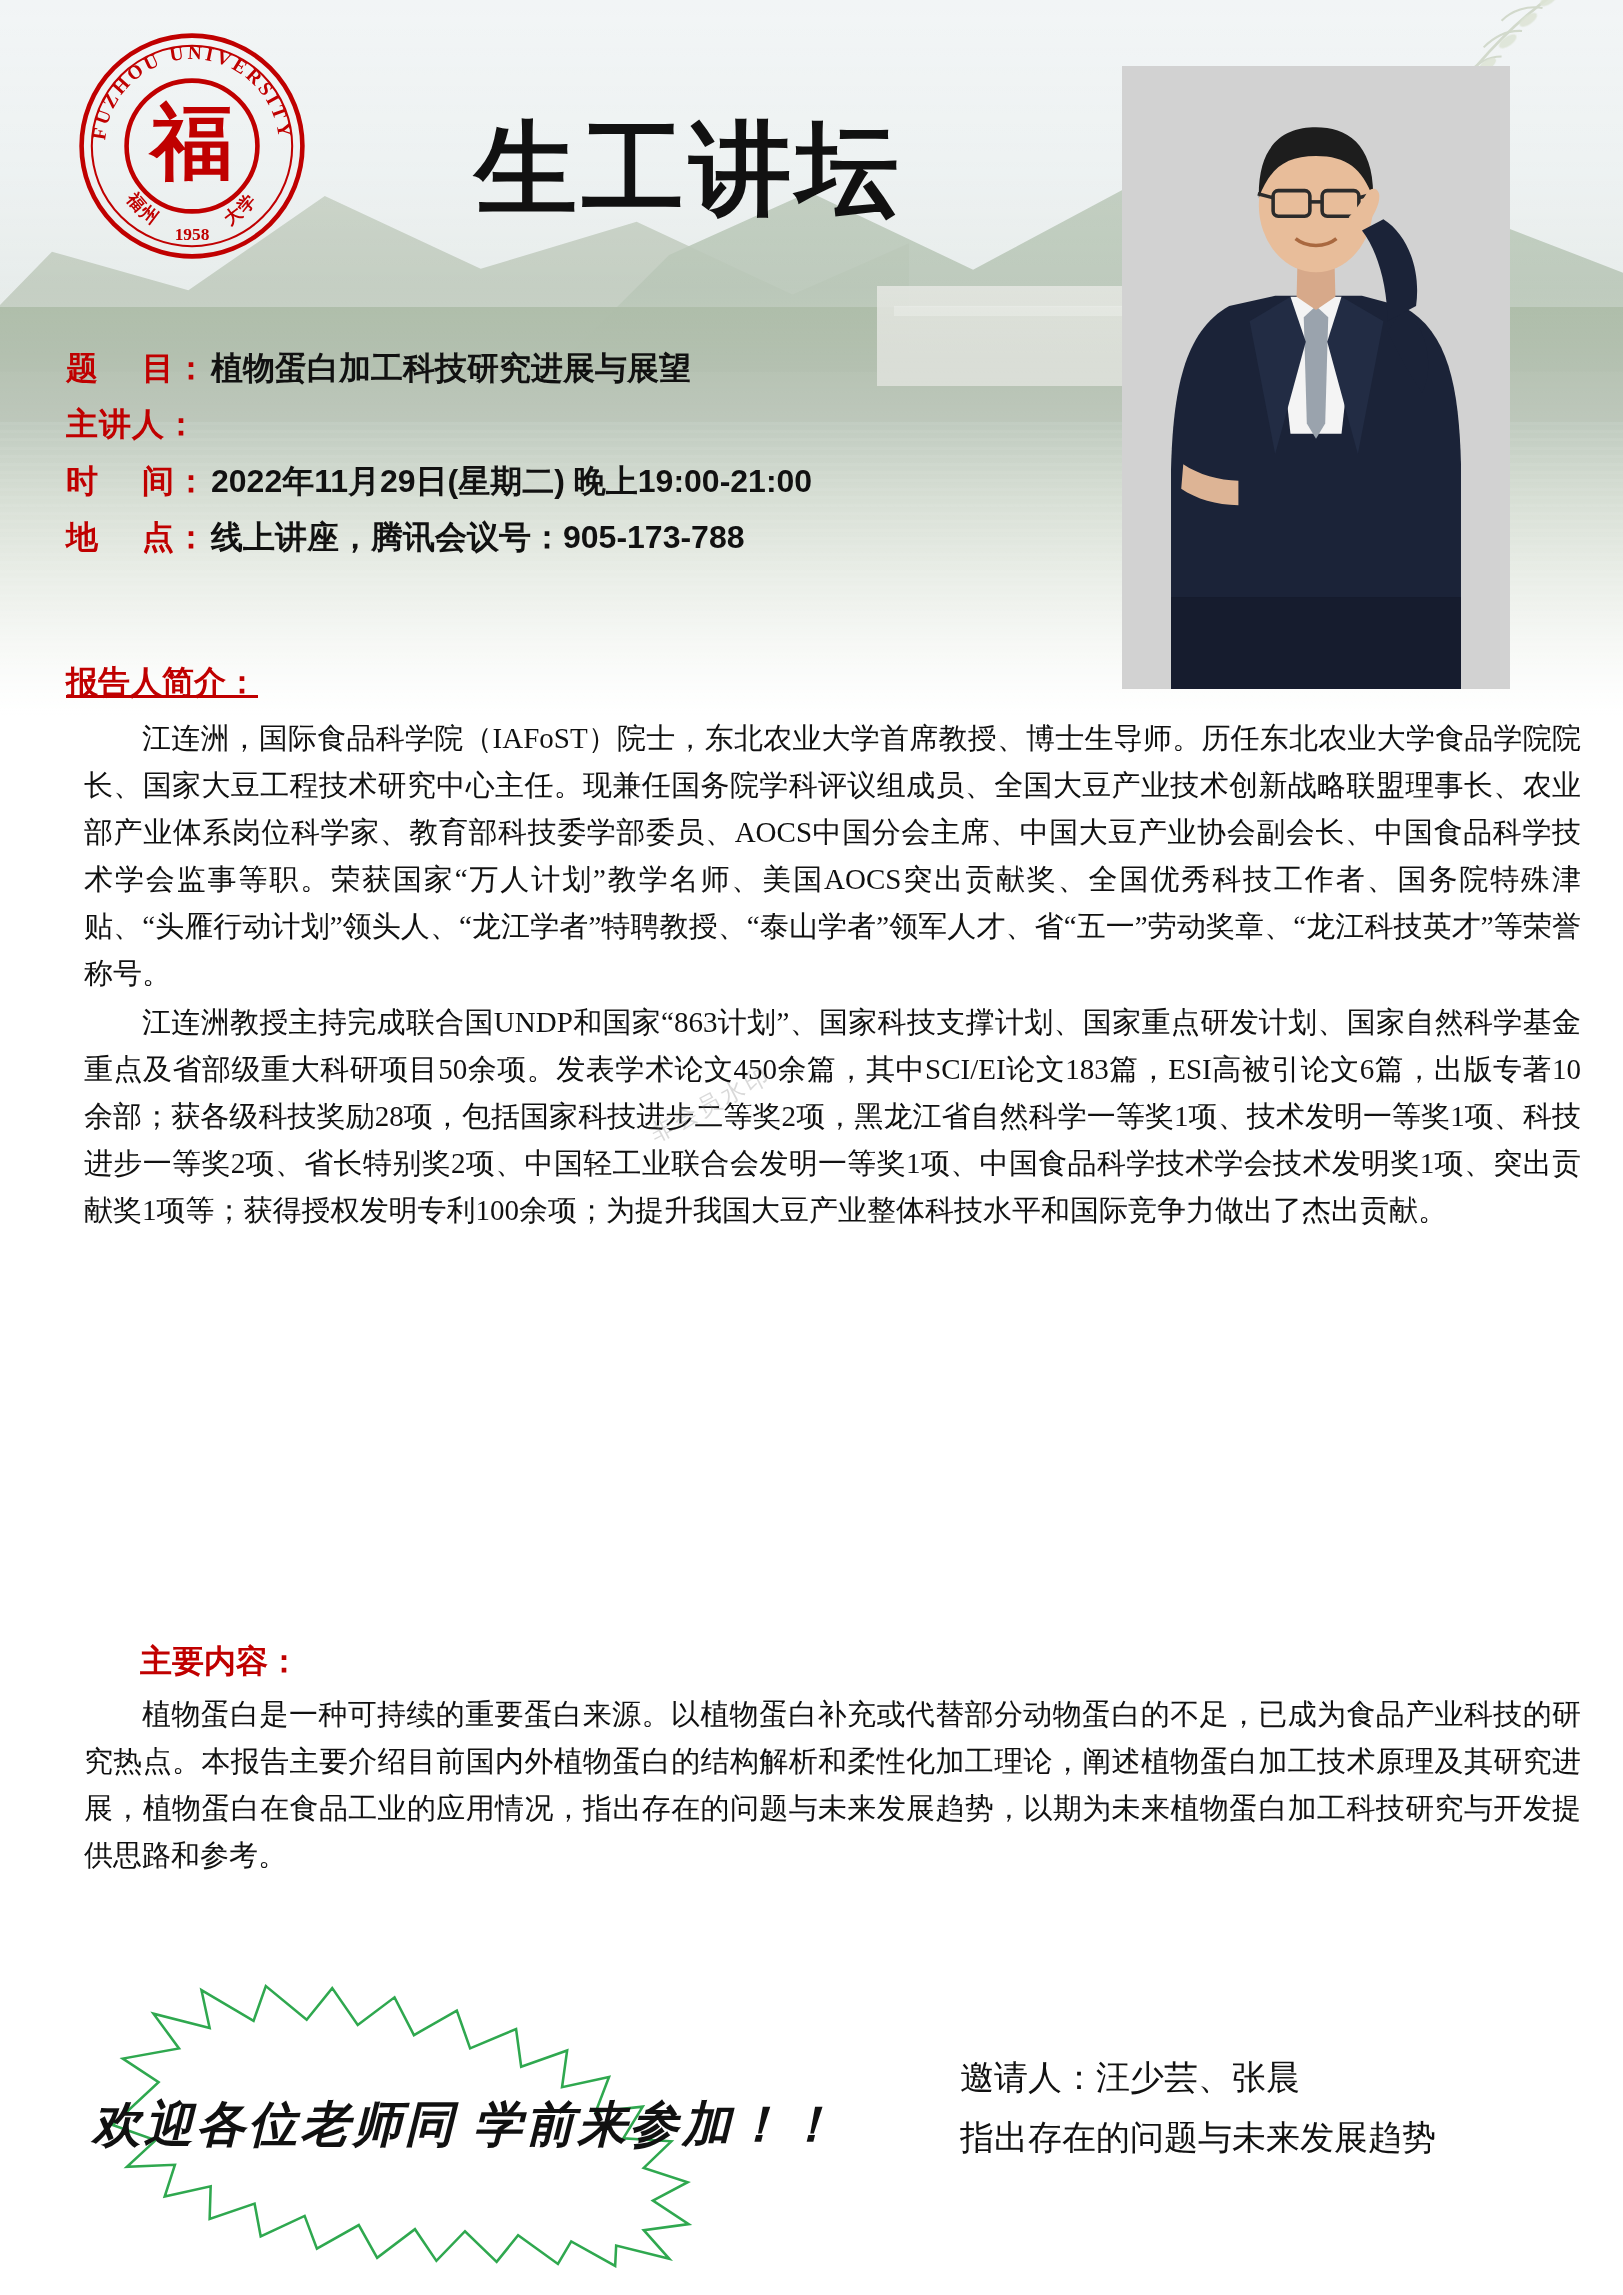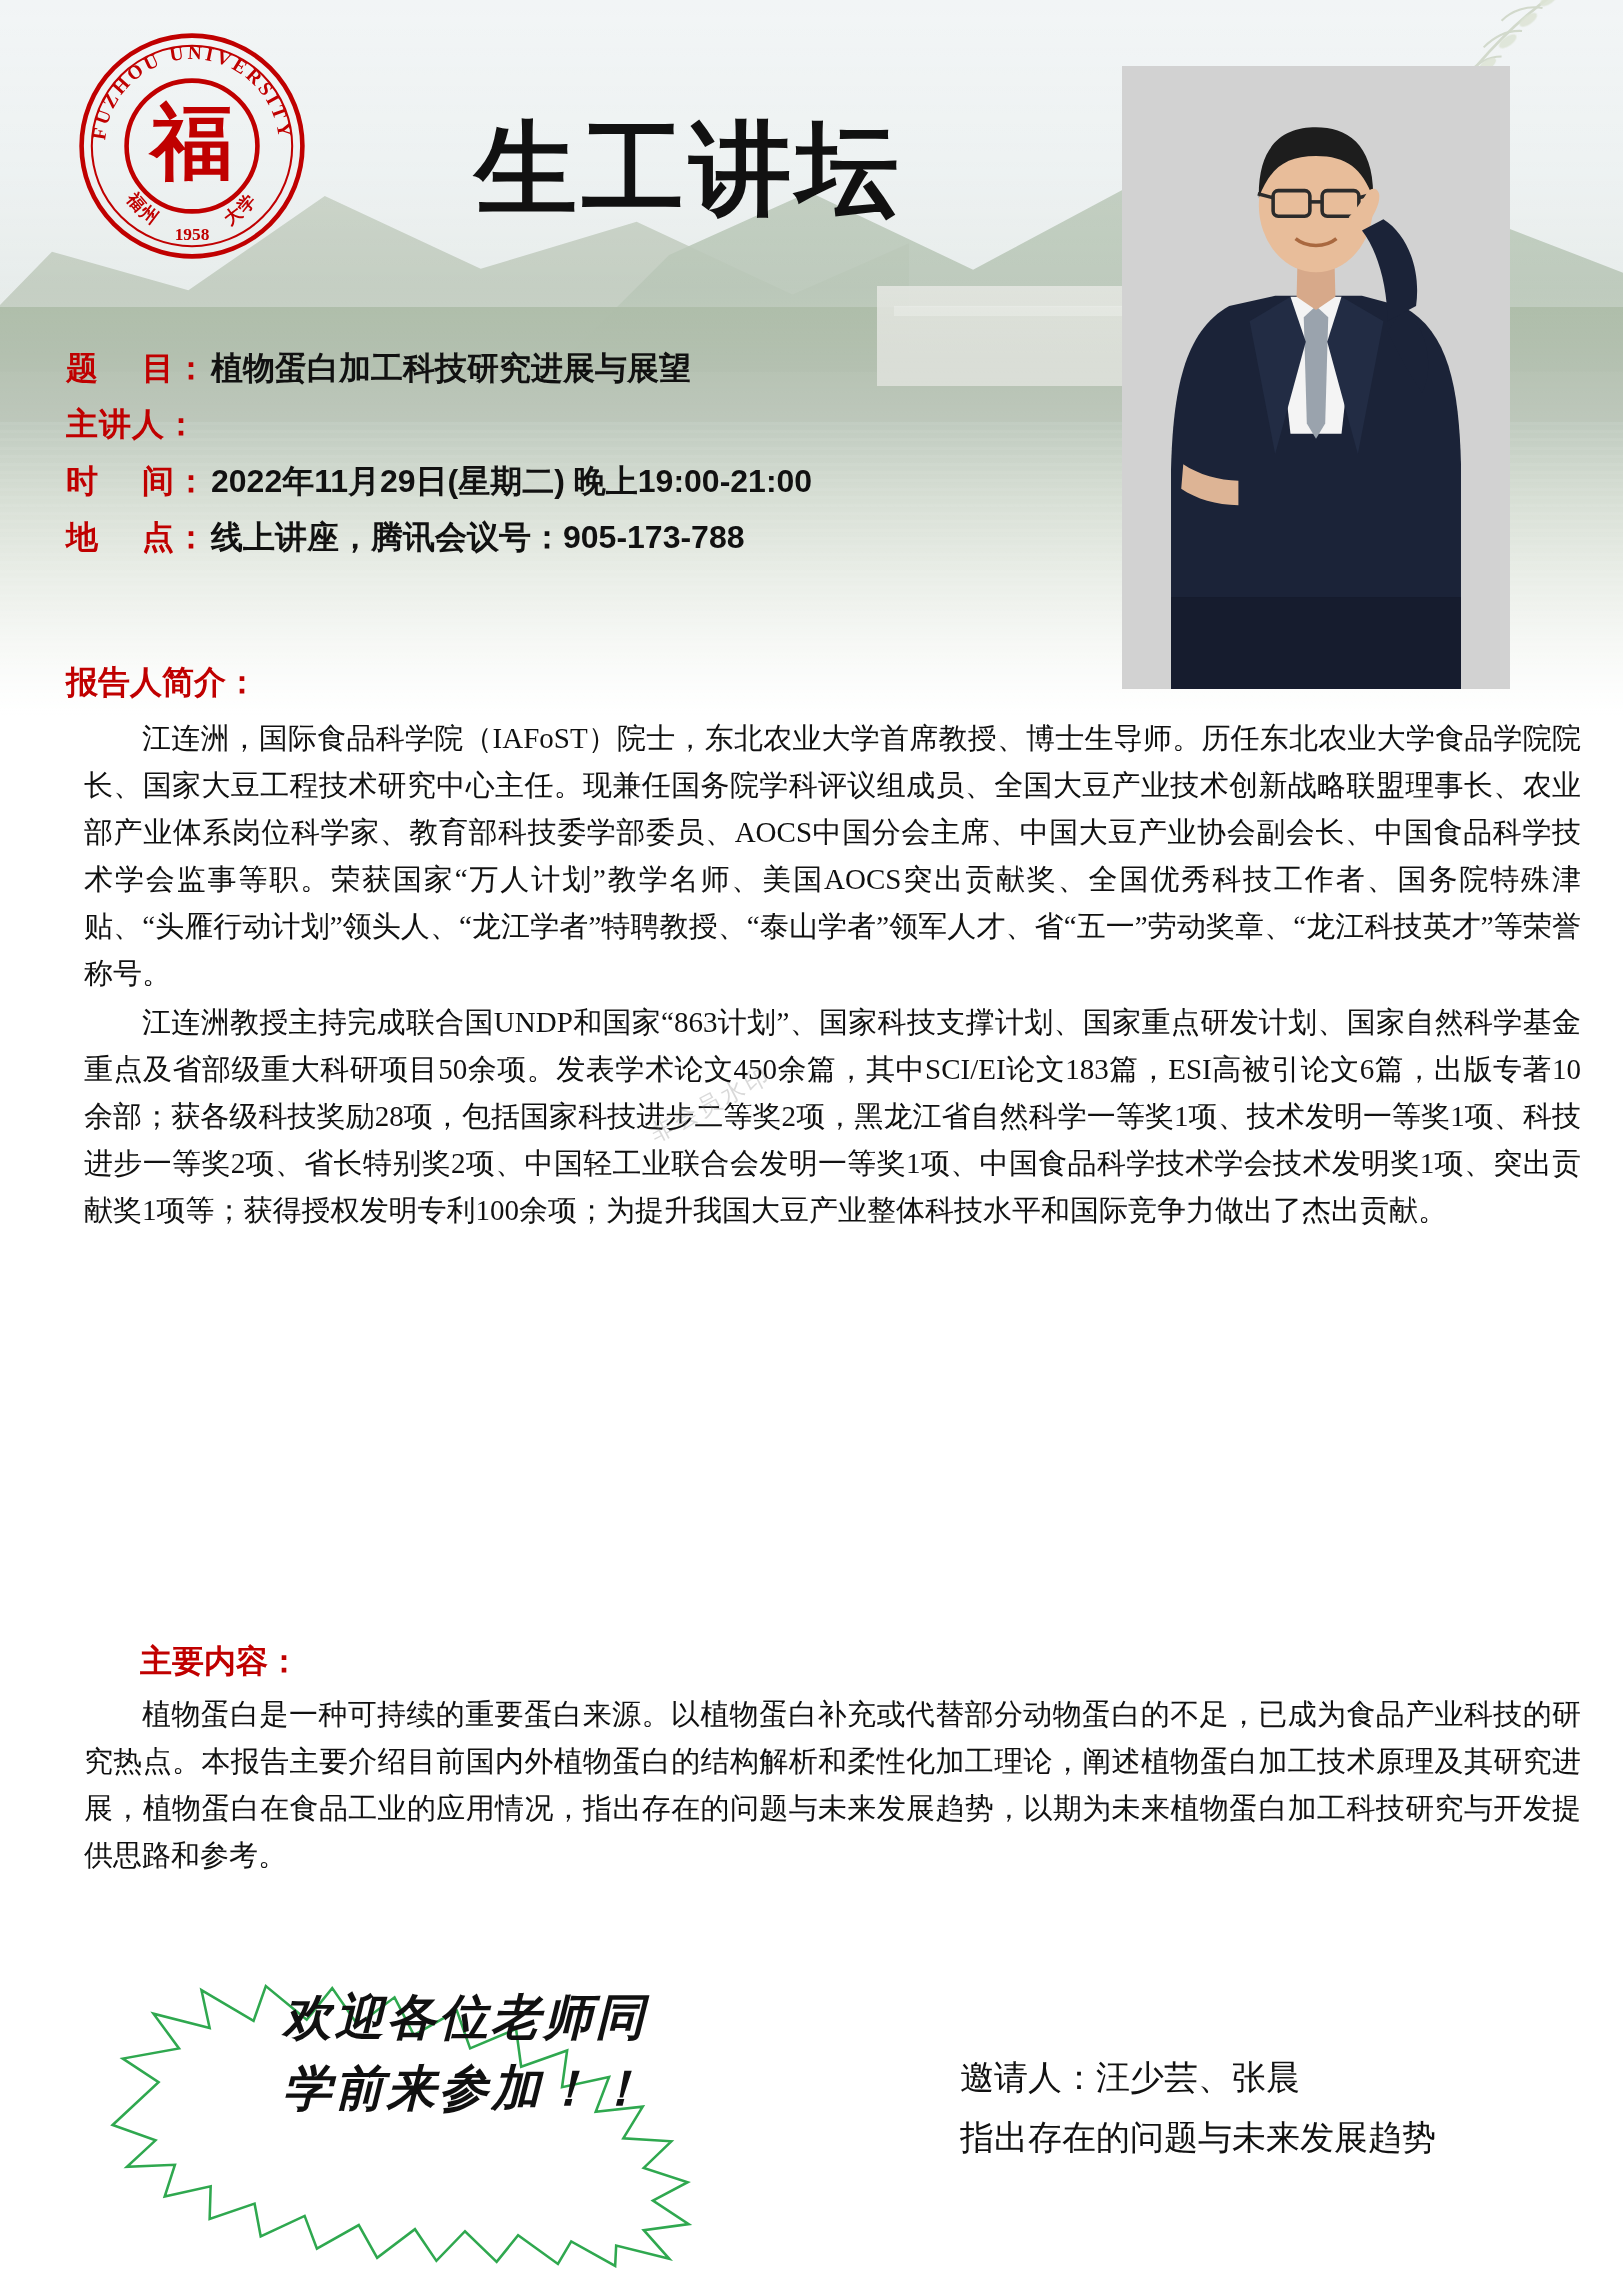--- a/index.html
+++ b/index.html
@@ -149,21 +149,21 @@
   }
 
   .section-head {
     position: absolute;
     left: 66px;
     color: #c00000;
     font-family: "Liberation Sans", sans-serif;
     font-weight: bold;
     font-size: 32px;
   }
-  .bio-head { top: 661px; }
+  .bio-head { top: 661px; text-decoration: underline; }
   .content-head { left: 92px; top: 1640px; margin-left: 48px; }
 
   .body-text {
     position: absolute;
     left: 84px;
     width: 1497px;
     font-family: Liberation Serif, serif;
     font-size: 29px;
     line-height: 1.62;
     color: #111111;
@@ -185,23 +185,23 @@
     width: 746px;
     height: 286px;
   }
   .burst-text {
     position: absolute;
     left: 0;
     top: 0;
     width: 746px;
     height: 286px;
     display: flex;
-    flex-direction: column;
+    flex-direction: row;
     align-items: center;
-    justify-content: flex-start;
+    justify-content: space-between;
     font-family: "Liberation Serif", serif;
     font-weight: bold;
     font-style: italic;
     font-size: 49px;
     line-height: 1.45;
     color: #111111;
     letter-spacing: 3.1px;
   }
 
   .invite {

